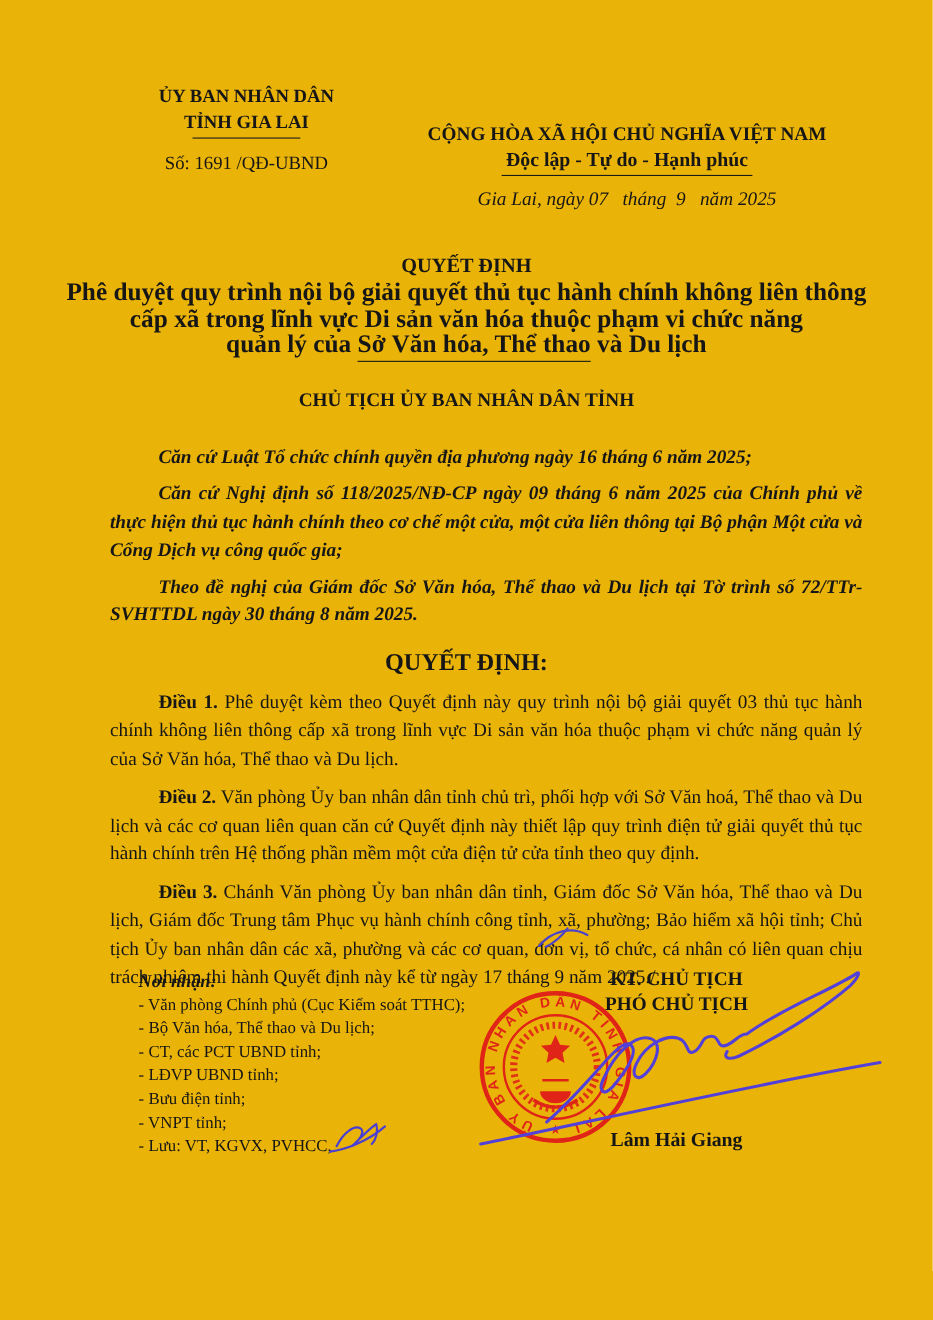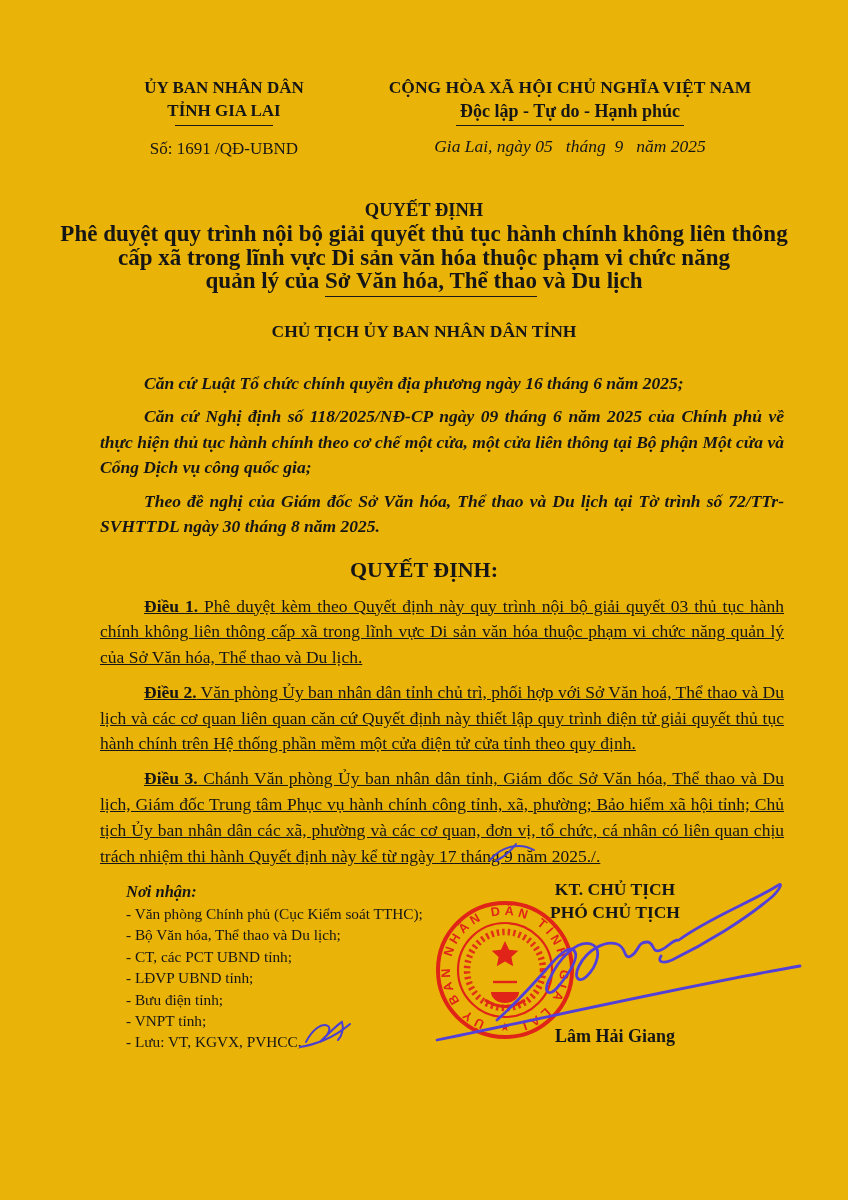--- a/index.html
+++ b/index.html
@@ -11,37 +11,37 @@
     font-family:"Liberation Serif", serif;
     overflow:hidden;
   }
   
   .header{display:flex;padding:76px 60px 0 96px;}
   .header-left{width:256px;text-align:center;}
   .header-right{flex:1;text-align:center;}
   .org-line{font-weight:bold;font-size:17px;line-height:23px;}
   .rule-left{width:98px;border-bottom:1.6px solid #1a1a1a;margin:3px auto 0;}
   .doc-number{font-size:17px;margin-top:13px;white-space:pre;}
-  .motto1{font-weight:bold;font-size:17.5px;line-height:23px;}
+  .motto1{font-weight:bold;font-size:17.5px;line-height:23px;margin-top:34px;}
   .motto2{display:inline-block;font-weight:bold;font-size:18px;line-height:22px;
           border-bottom:1.7px solid #1a1a1a;padding:0 4px 3px;margin-top:1px;}
   .date-line{font-style:italic;font-size:17.5px;margin-top:10px;white-space:pre;}
   
   .title{text-align:center;margin-top:21px;}
   .title-heading{font-size:18.5px;font-weight:bold;line-height:24px;margin-top:39px;}
   .title-line{font-size:23px;font-weight:bold;line-height:23.5px;}
   .title-line:first-of-type{margin-top:3px;}
   .u-span{border-bottom:1.7px solid #1a1a1a;padding-bottom:2.5px;}
   
   .authority{text-align:center;font-weight:bold;font-size:17.5px;margin-top:28px;}
   .preamble{margin:29px 64px 0 100px;font-weight:bold;}
   .pre-p{font-style:italic;text-align:justify;font-size:17.5px;line-height:25.5px;
          text-indent:44px;margin:8px 0 0;}
   .decides{text-align:center;font-weight:bold;font-size:22px;margin-top:17px;}
-  .articles{margin:11px 64px 0 100px;text-decoration:underline;}
+  .articles{margin:11px 64px 0 100px;}
   .article{text-align:justify;font-size:17.5px;line-height:25.8px;
            text-indent:44px;margin:9px 0 0;}
   
   .footer{position:absolute;top:876px;left:0;right:0;height:300px;}
   .recipients{position:absolute;left:126px;top:4px;width:330px;}
   .recipients-heading{font-weight:bold;font-style:italic;font-size:16.5px;line-height:23px;}
   .recipient-item{font-size:15.3px;line-height:21.4px;}
   .sign-block{position:absolute;left:450px;top:2px;width:330px;text-align:center;}
   .sign-title{font-weight:bold;font-size:17.5px;line-height:23px;}
   .signer{position:absolute;left:0;right:0;top:148px;font-weight:bold;font-size:18px;}
@@ -59,21 +59,21 @@
   <div class="header">
     <div class="header-left">
       <div class="org-line">ỦY BAN NHÂN DÂN</div>
       <div class="org-line">TỈNH GIA LAI</div>
       <div class="rule-left"></div>
       <div class="doc-number">Số: 1691 /QĐ-UBND</div>
     </div>
     <div class="header-right">
       <div class="motto1">CỘNG HÒA XÃ HỘI CHỦ NGHĨA VIỆT NAM</div>
       <div class="motto2">Độc lập - Tự do - Hạnh phúc</div>
-      <div class="date-line">Gia Lai, ngày 05   tháng  9   năm 2025</div>
+      <div class="date-line">Gia Lai, ngày 07   tháng  9   năm 2025</div>
     </div>
   </div>
 
   <div class="title">
     <div class="title-heading">QUYẾT ĐỊNH</div>
     <div class="title-line">Phê duyệt quy trình nội bộ giải quyết thủ tục hành chính không liên thông</div>
     <div class="title-line">cấp xã trong lĩnh vực Di sản văn hóa thuộc phạm vi chức năng</div>
     <div class="title-line"><span>quản lý của </span><span class="u-span">Sở Văn hóa, Thể thao</span><span> và Du lịch</span></div>
   </div>
 

